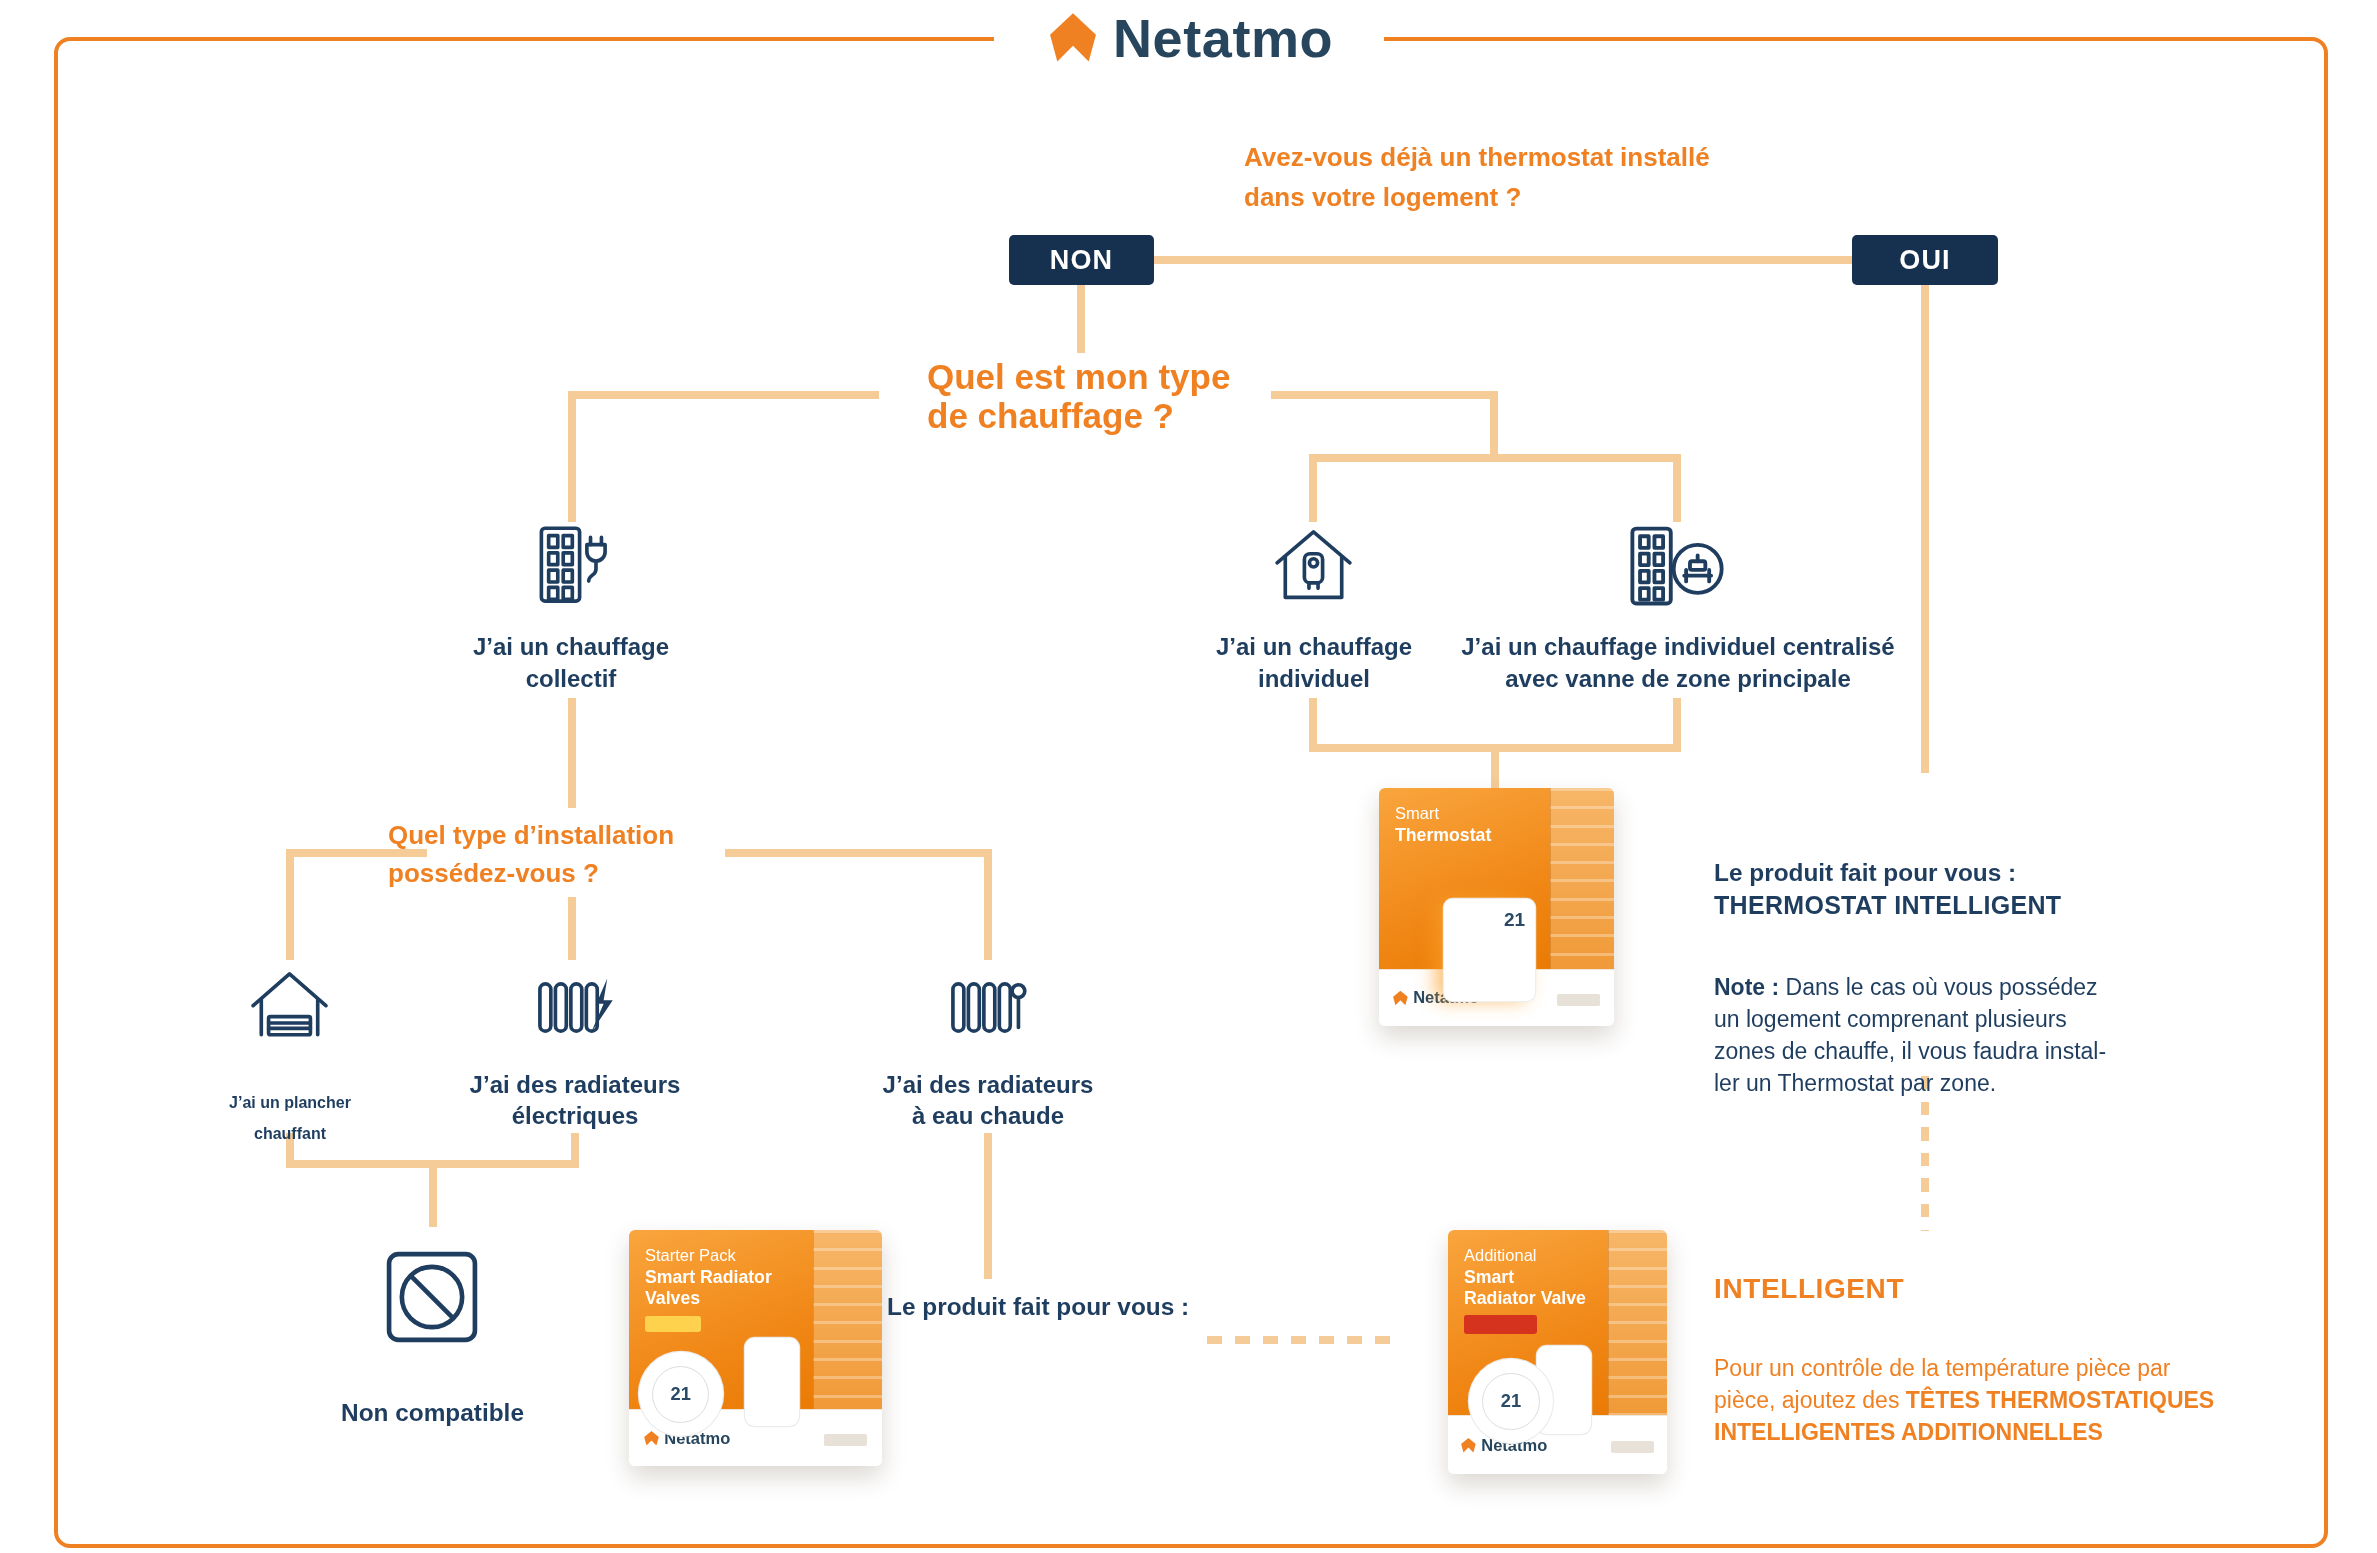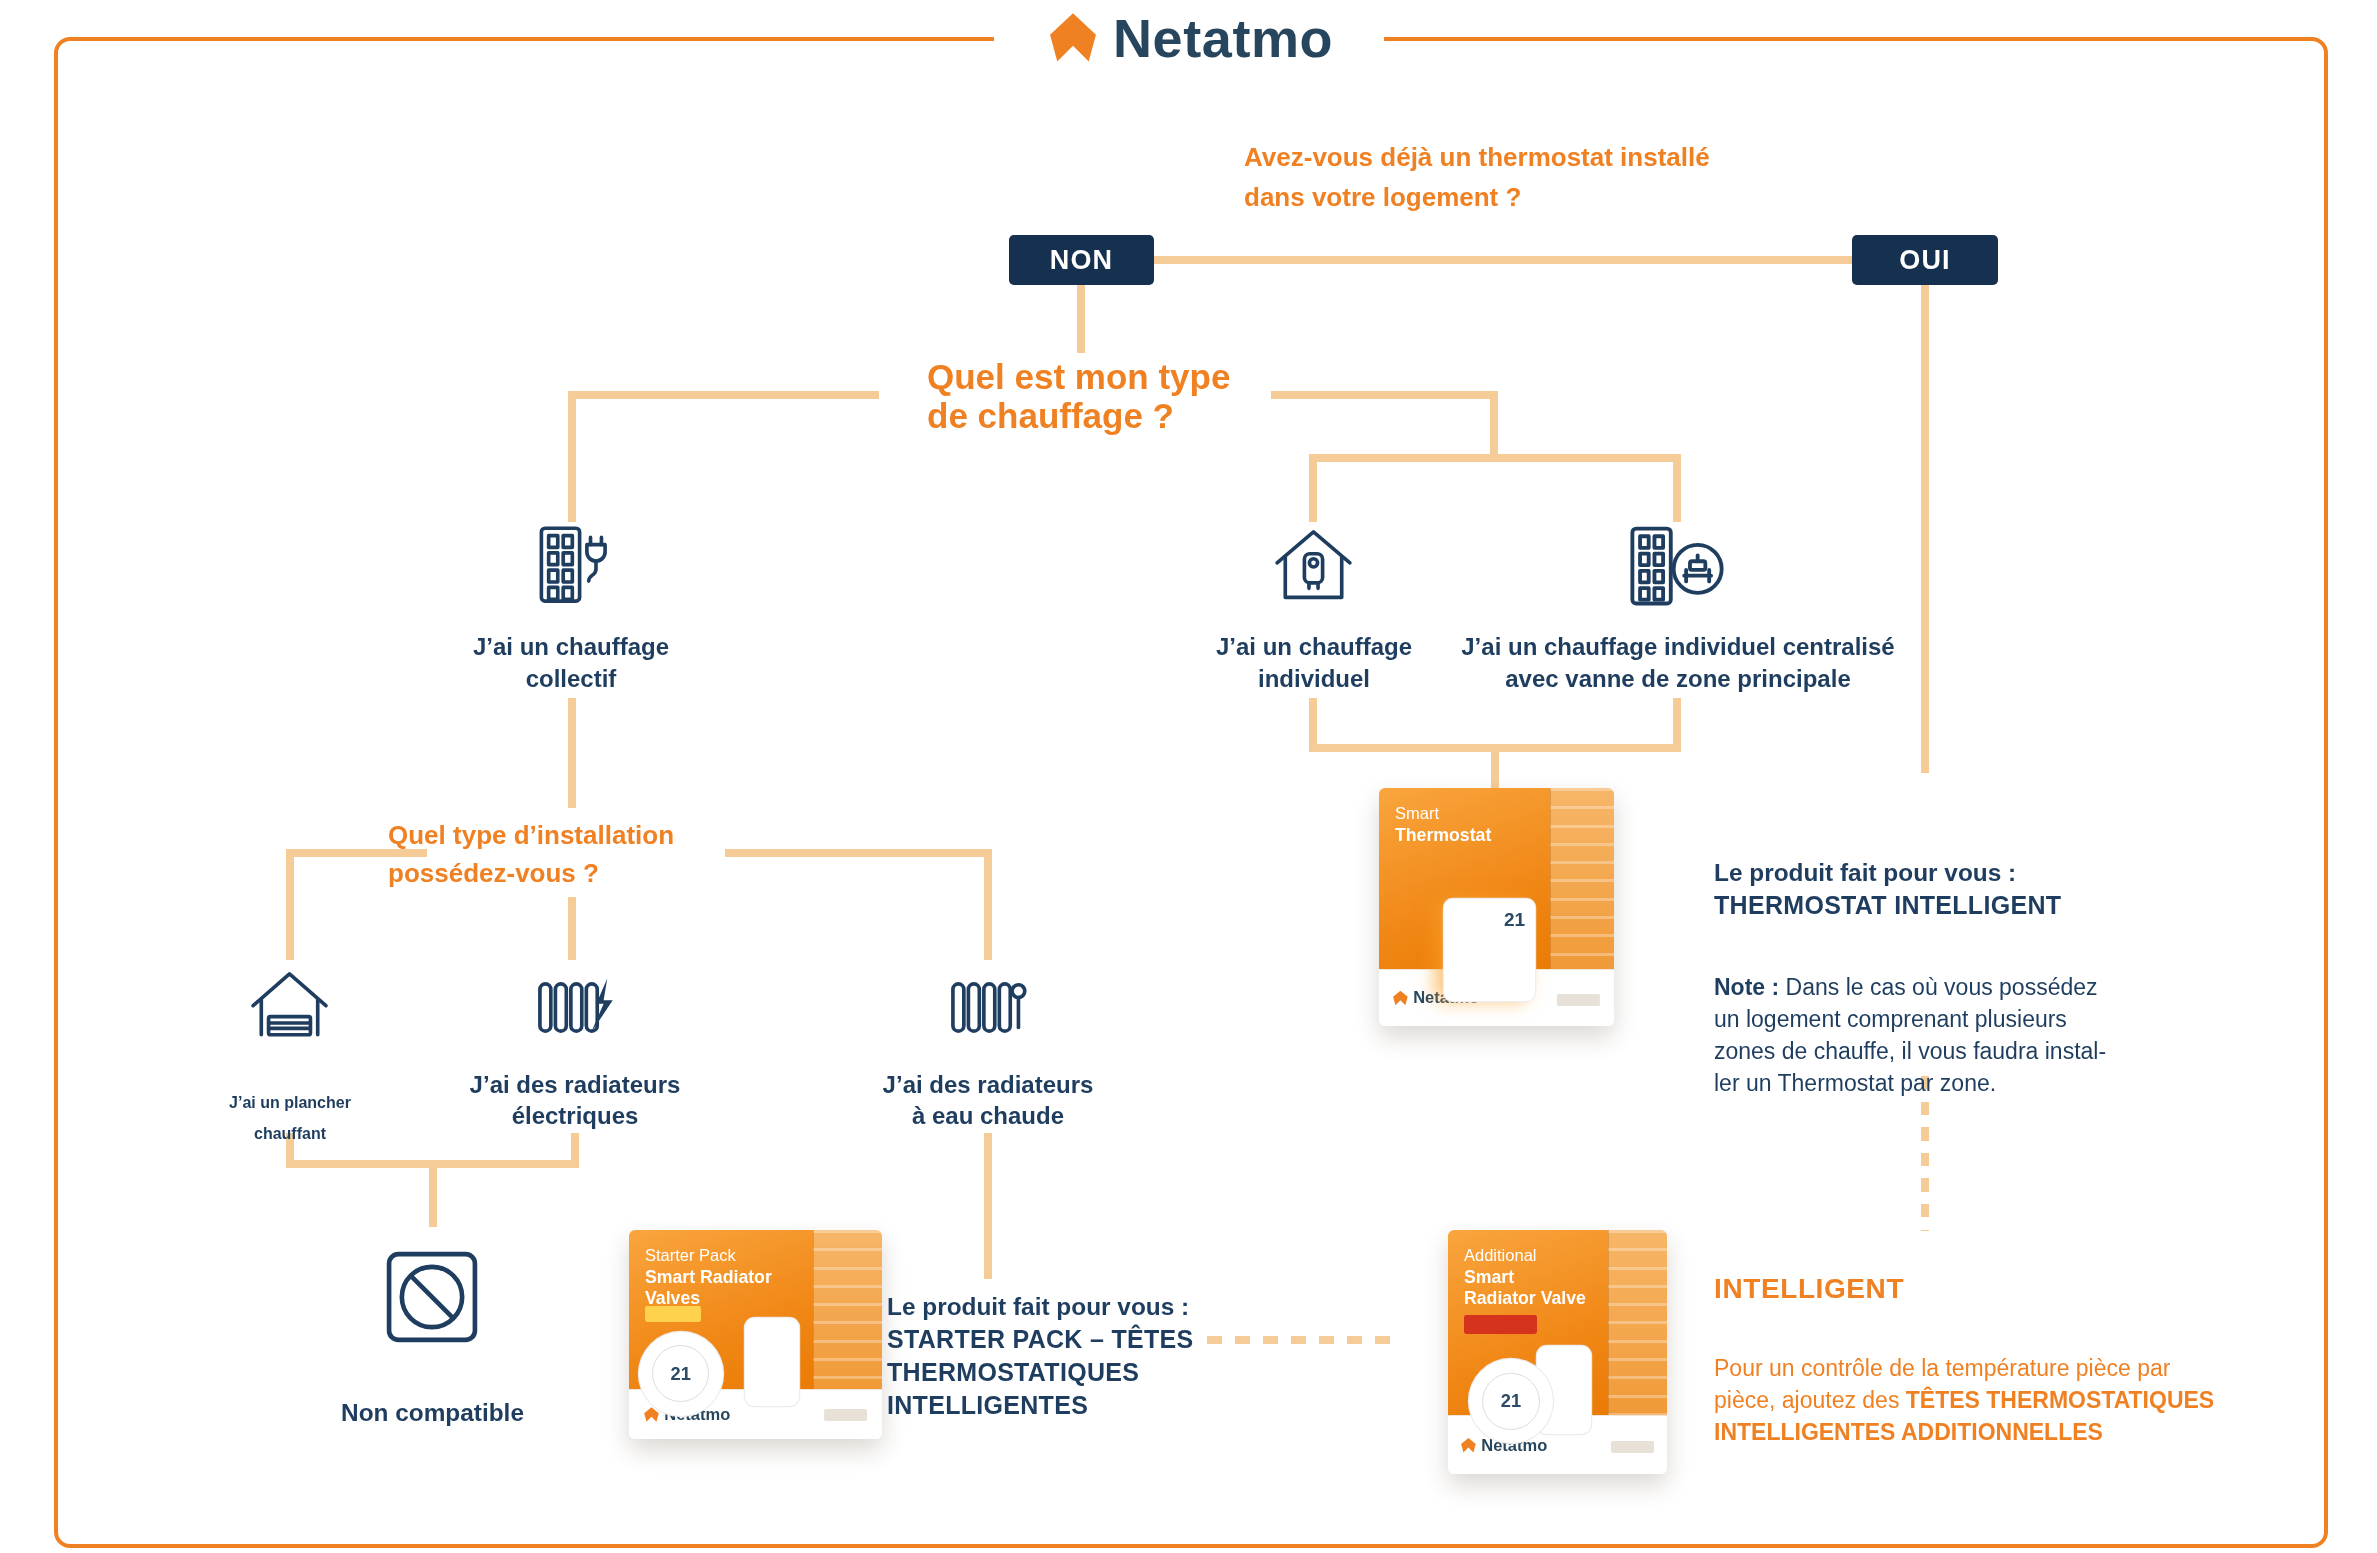--- a/index.html
+++ b/index.html
@@ -183,44 +183,41 @@
   <svg viewBox="0 0 100 100" fill="none" stroke="#1E3D5F" stroke-width="4" stroke-linecap="round" stroke-linejoin="round">
     <rect x="13" y="13" width="74" height="74" rx="8"></rect>
     <circle cx="50" cy="50" r="26"></circle>
     <path d="M32 32 L68 68"></path>
   </svg>
 </div>
 <div class="lbl" style="left:280px;top:1399px;width:305px;font-size:24.4px">Non compatible</div>
 
 <div class="cl" style="left:984px;top:1133px;width:8px;height:146px"></div>
 
-<div class="pb" style="left:629px;top:1230px;width:253px;height:209px">
+<div class="pb" style="left:629px;top:1230px;width:253px;height:236px">
   <div class="pb-top">
     <div class="pb-front">
       <div class="pb-tag">Starter Pack</div>
       <div class="pb-name">Smart Radiator Valves</div>
       <div class="chip" style="left:16px;top:48%;width:56px;height:16px;background:#FFD24D"></div>
       <div class="pb-valve" style="left:9.8px;bottom:-27px">
         <div class="pb-valve-ring">21</div>
       </div>
       <div class="pb-cyl" style="right:14.6px;bottom:-17px"></div>
     </div>
     <div class="pb-side"></div>
   </div>
   <div class="pb-band">
     <span class="pb-brand">Netatmo</span>
     <span class="pb-mark"></span>
   </div>
 </div>
 
 <div class="res" style="left:887px;top:1292px;width:317px">
   <div class="intro">Le produit fait pour vous :</div>
-  <div class="product">STARTER PACK – TÊTES
-THERMOSTATIQUES
-INTELLIGENTES</div>
 </div>
 
 <div class="cl" style="left:1309px;top:698px;width:8px;height:54px"></div>
 <div class="cl" style="left:1673px;top:698px;width:8px;height:54px"></div>
 <div class="cl" style="left:1309px;top:744px;width:372px;height:8px"></div>
 <div class="cl" style="left:1491px;top:752px;width:8px;height:76px"></div>
 
 <div class="cl" style="left:1921px;top:285px;width:8px;height:488px"></div>
 
 <div class="pb" style="left:1379px;top:788px;width:235px;height:238px">

